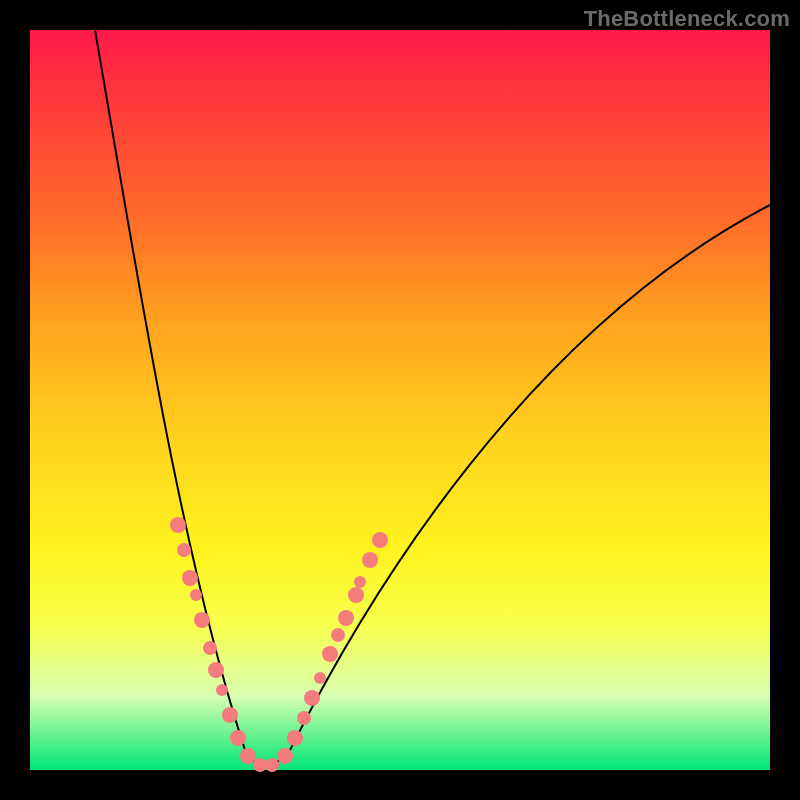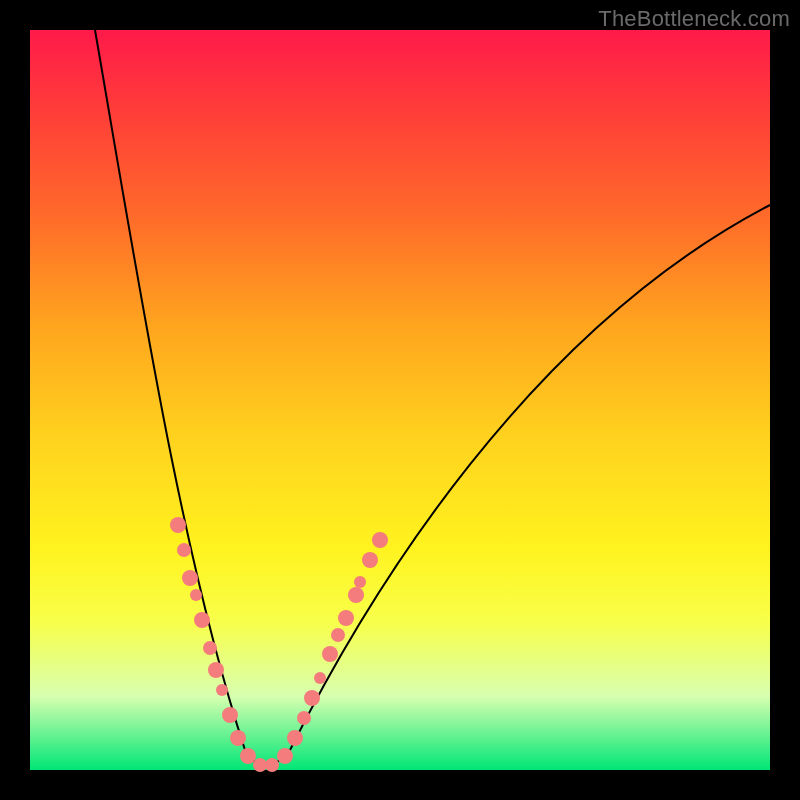--- a/index.html
+++ b/index.html
@@ -27,21 +27,21 @@
       #d8ffb0 90%,
       #00e676 100%);
   }
   .watermark {
     position: absolute;
     top: 6px;
     right: 10px;
     font-family: Arial, Helvetica, sans-serif;
     font-size: 22px;
     color: #6a6a6a;
-    font-weight: 400;
+    font-weight: 700;
     letter-spacing: 0.2px;
   }
   svg.curve {
     position: absolute;
     left: 0; top: 0;
     width: 740px; height: 740px;
     overflow: visible;
   }
   .curve-path {
     fill: none;

